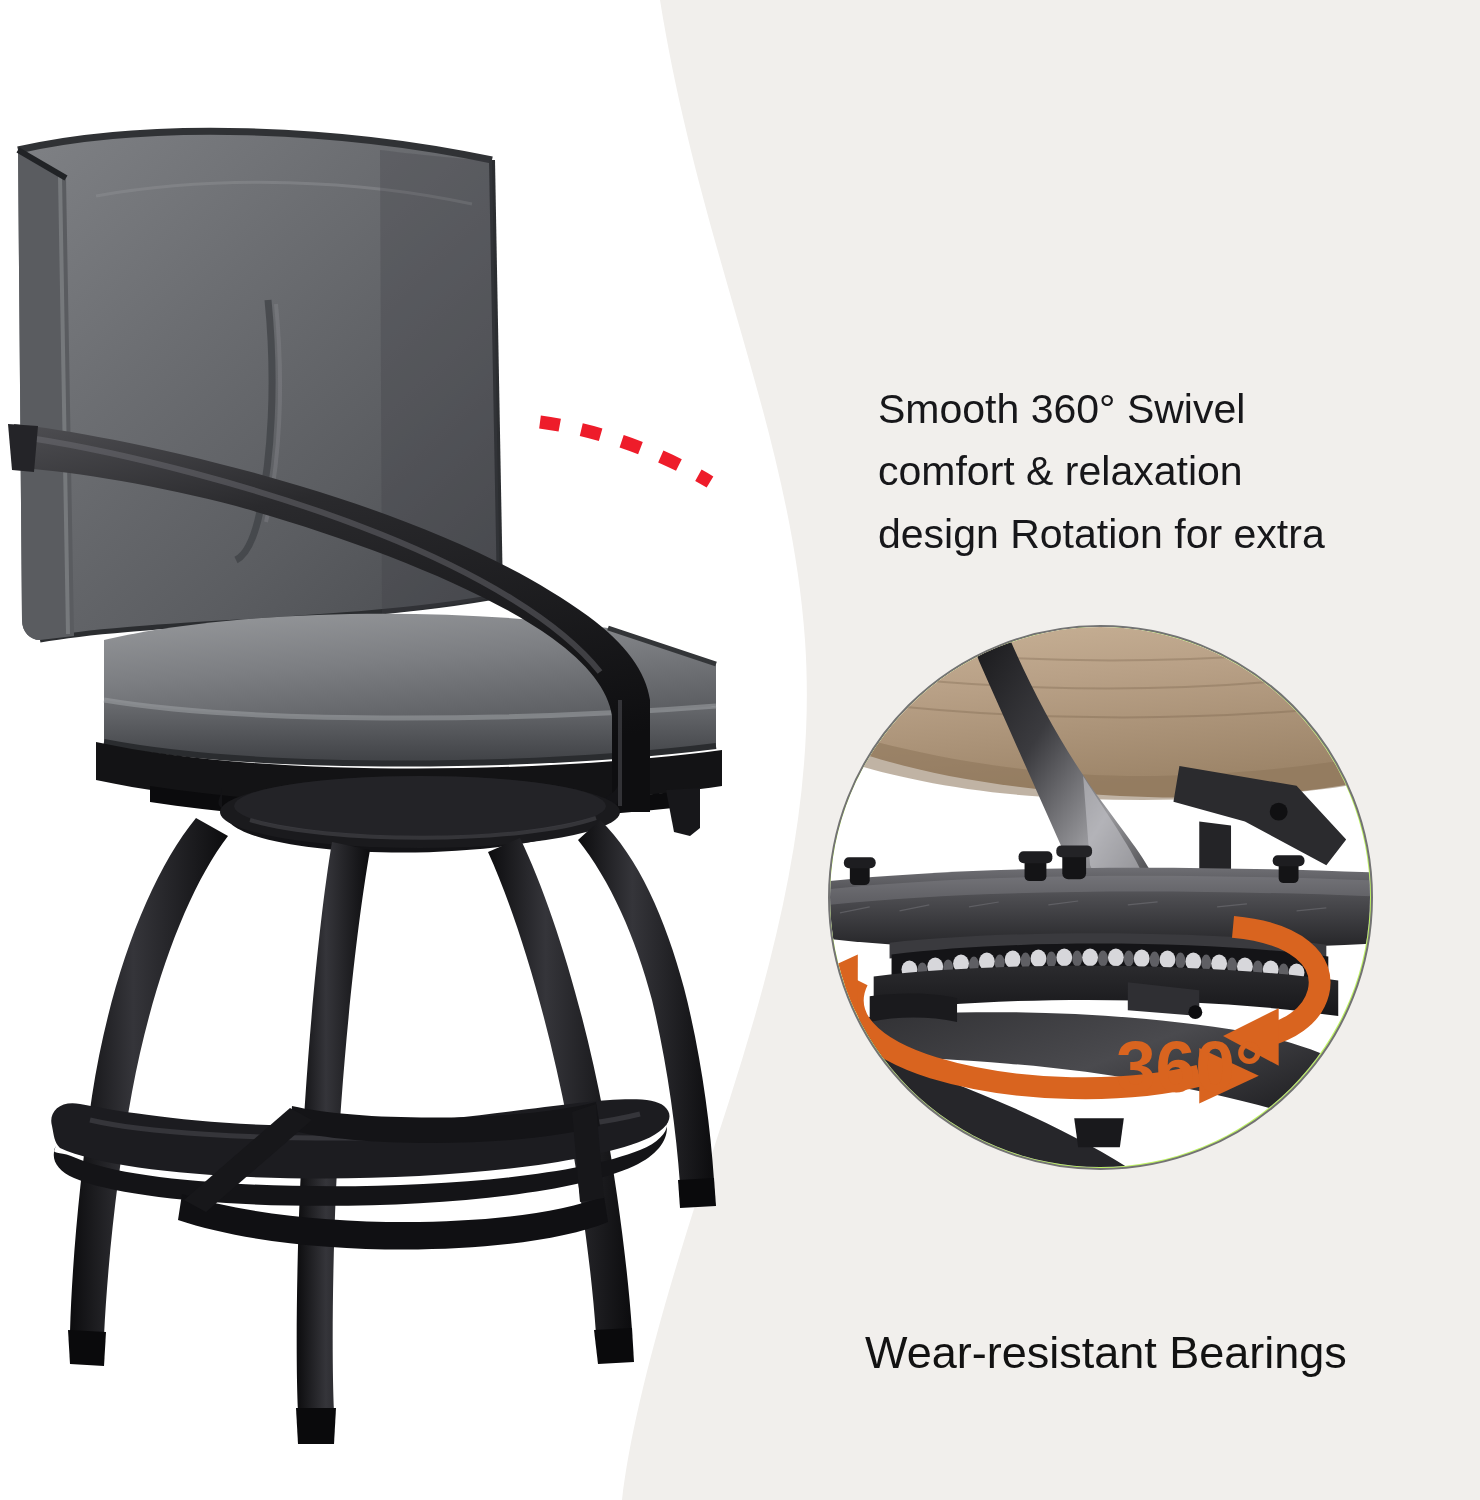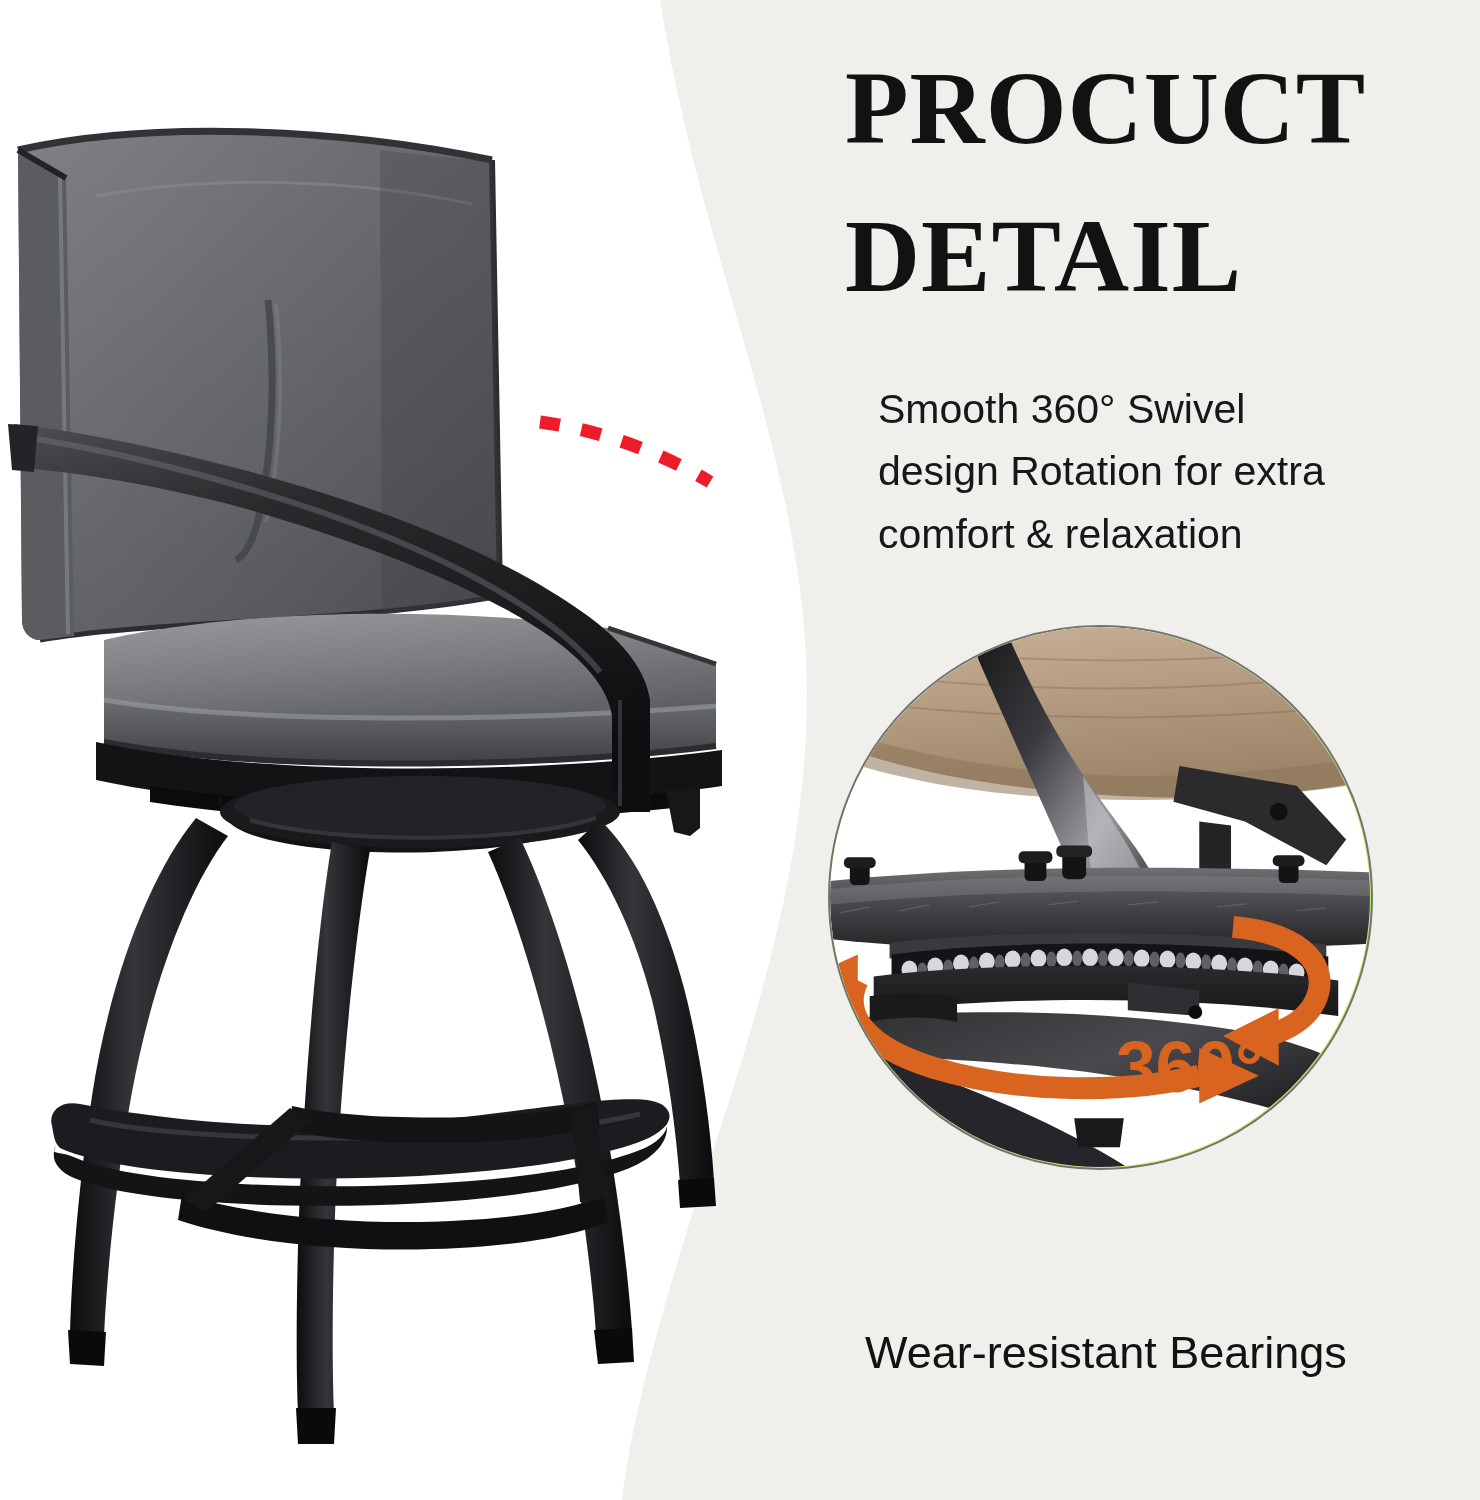--- a/index.html
+++ b/index.html
@@ -60,29 +60,25 @@
   <div class="bg-right"></div>
 
   <div class="bg-left-curve">
     <svg viewBox="0 0 900 1500" preserveAspectRatio="none">
       <path d="M0,0 L660,0 C700,250 790,430 805,640
                C818,830 760,1010 700,1190
                C655,1330 630,1430 622,1500 L0,1500 Z" fill="#ffffff"></path>
     </svg>
   </div>
 
-  <div class="headline">
-    <span>PROCUCT</span>
-    <span class="l2">DETAIL</span>
-  </div>
 
   <div class="subcopy">
     <span>Smooth 360° Swivel</span>
+    <span>comfort &amp; relaxation</span>
     <span>design Rotation for extra</span>
-    <span>comfort &amp; relaxation</span>
   </div>
 
   <div class="inset">
     <svg viewBox="0 0 545 545">
       <defs>
         <linearGradient id="woodG" x1="0" y1="0" x2="0.3" y2="1">
           <stop offset="0%" stop-color="#cdb79b"></stop>
           <stop offset="45%" stop-color="#b9a187"></stop>
           <stop offset="100%" stop-color="#9d8569"></stop>
         </linearGradient>

